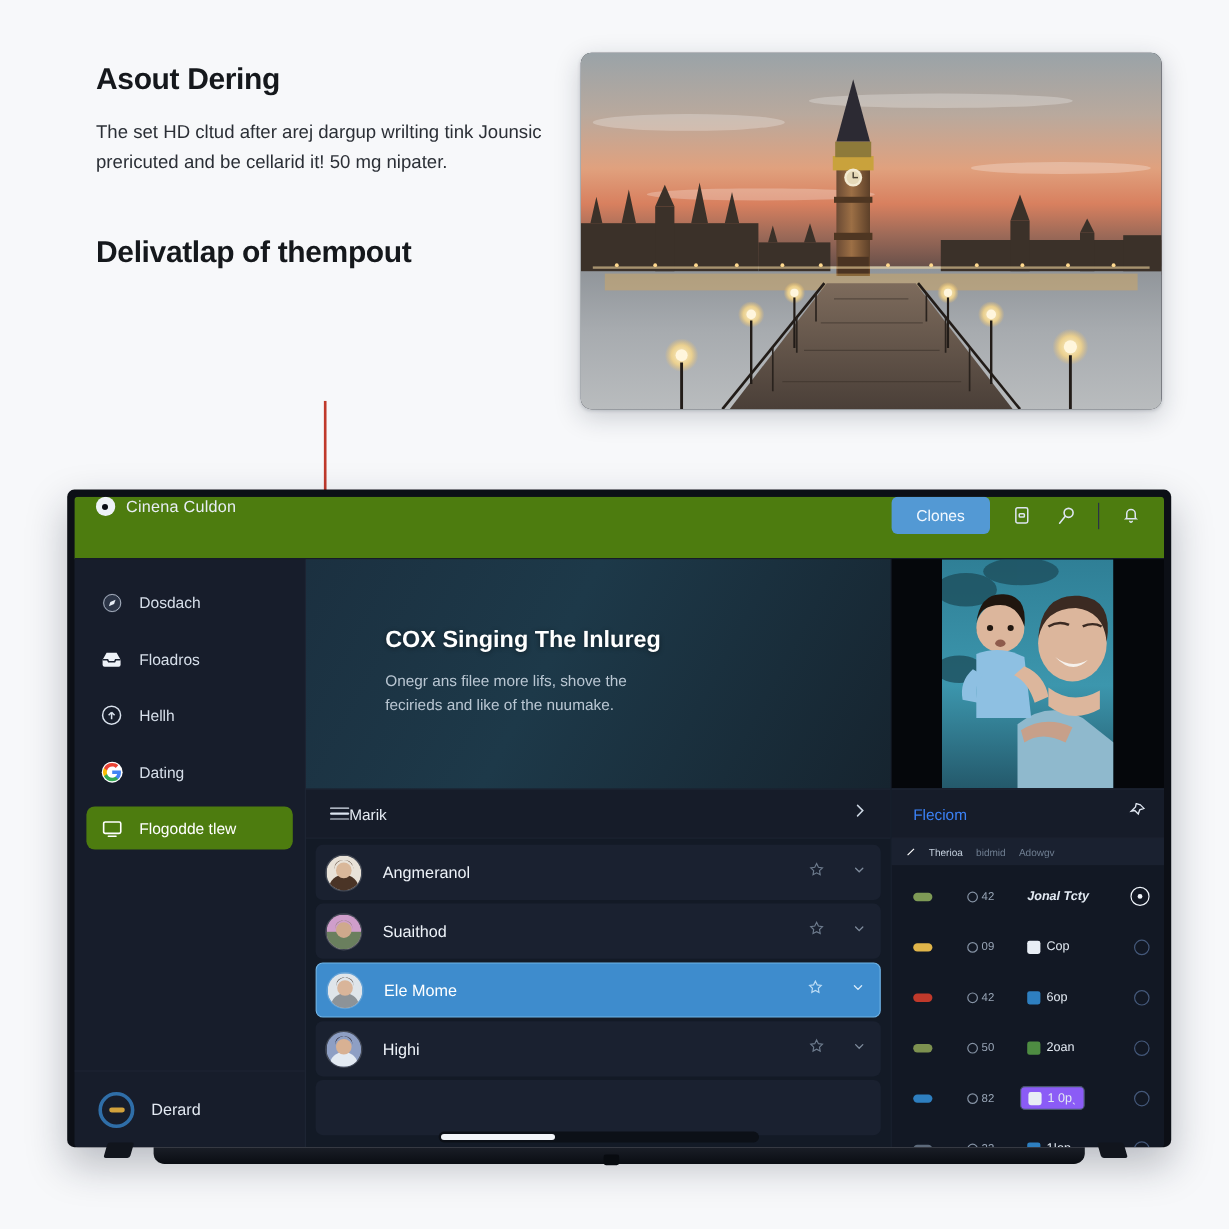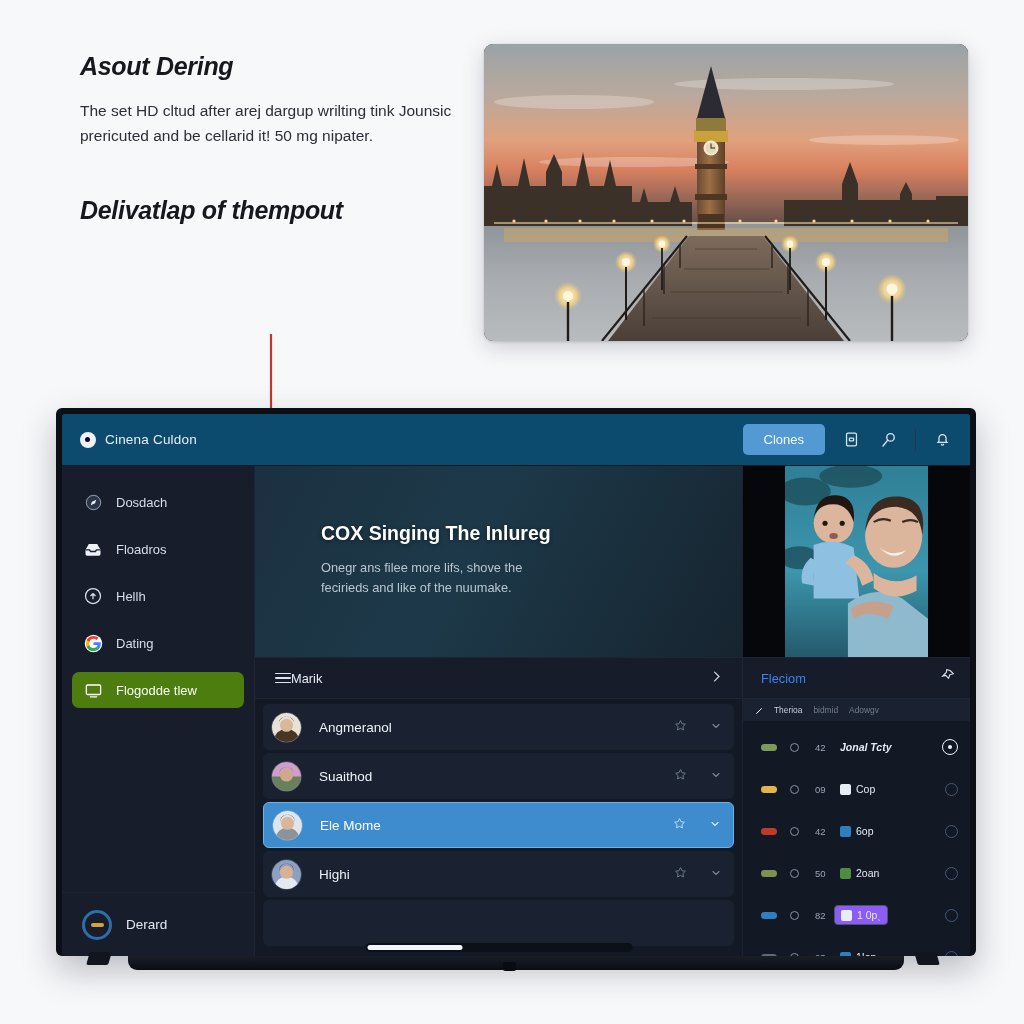--- a/index.html
+++ b/index.html
@@ -17,21 +17,20 @@
     position: absolute;
     left: 80px; top: 52px;
     width: 380px;
   }
   .article h2 {
     font-size: 25px;
     font-weight: bold;
     color: #15181c;
     letter-spacing: -0.3px;
     margin-bottom: 17px;
-    font-style: italic;
   }
   .article h2.second { margin-top: 48px; }
   .article p {
     font-size: 15.5px;
     line-height: 1.62;
     color: #2b2f36;
   }
 
   
   .hero-photo {
@@ -72,22 +71,22 @@
     background: #131722;
     border-radius: 3px;
     overflow: hidden;
     display: flex;
     flex-direction: column;
   }
 
   
   .topbar {
     height: 52px; flex: 0 0 52px;
-    background: #0c4a6e;
-    display: flex; align-items: center;
+    background: #4d7c0f;
+    display: flex; align-items: flex-start;
     padding: 0 16px 0 18px;
     border-bottom: 1px solid #161b28;
   }
   .brand { display: flex; align-items: center; gap: 9px; }
   .brand-mark {
     width: 16px; height: 16px; border-radius: 50%;
     background: #eef2f8;
     display: flex; align-items: center; justify-content: center;
   }
   .brand-mark i {
@@ -284,22 +283,22 @@
   .rp-row {
     display: flex; align-items: center;
     height: 42px;
     padding: 0 12px 0 18px;
     cursor: pointer;
   }
   .rp-pill {
     width: 16px; height: 7px; border-radius: 4px; flex: 0 0 16px;
   }
   .rp-count {
-    display: flex; align-items: center; gap: 16px;
-    margin-left: 13px; width: 40px;
+    display: flex; align-items: center; gap: 3px;
+    margin-left: 29px; width: 40px;
   }
   .rp-count-dot {
     width: 9px; height: 9px; border-radius: 50%;
     border: 1.4px solid #8592a4;
   }
   .rp-count-num { font-size: 9.5px; color: #98a5b6; }
   .rp-chip {
     display: flex; align-items: center; gap: 5px;
     margin-left: 4px;
     padding: 3px 6px;

